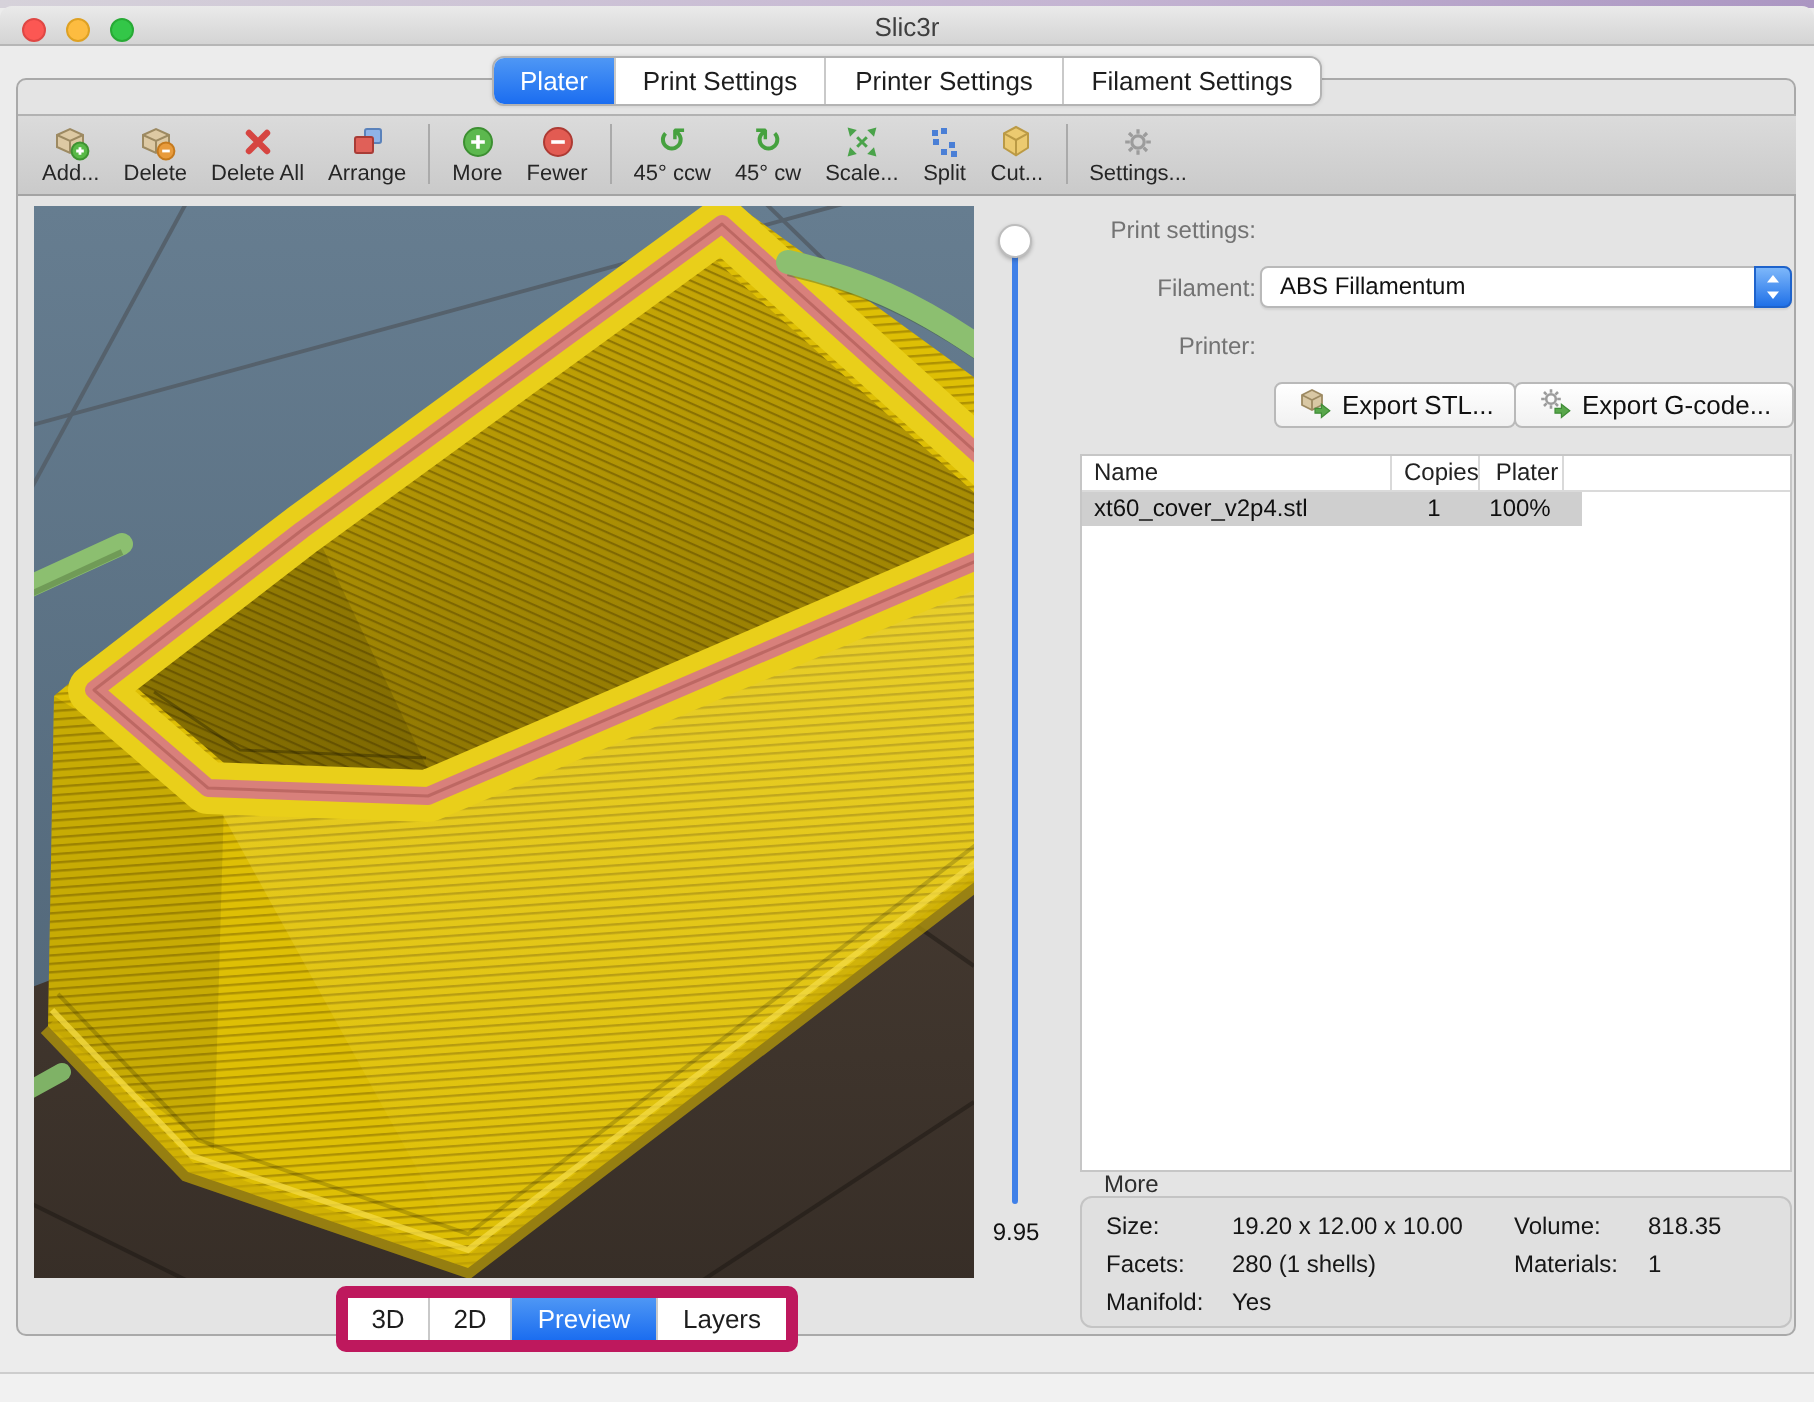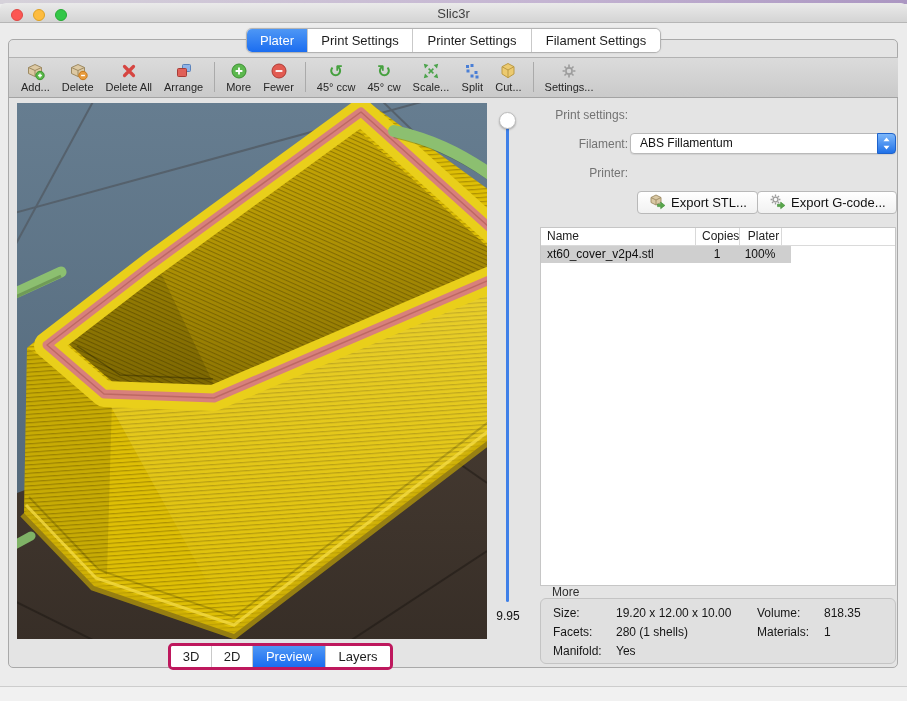--- a/index.html
+++ b/index.html
@@ -41,21 +41,21 @@
   .tsep{width:1px;background:#aaa;height:30px;margin:0 5px;align-self:center;}
   
   .viewport{position:absolute;left:17px;top:103px;width:470px;height:536px;}
   
   .slider-track{position:absolute;left:506px;top:126px;width:3px;height:476px;background:#3f80e8;border-radius:2px;}
   .slider-knob{position:absolute;left:499px;top:112px;width:17px;height:17px;border-radius:50%;
       background:#fff;border:1px solid #bdbdbd;box-shadow:0 1px 2px rgba(0,0,0,.25);box-sizing:border-box;}
   .slider-val{position:absolute;left:488px;top:609px;width:40px;text-align:center;font-size:12px;color:#111;}
   
   .viewtabs{position:absolute;left:168px;top:643px;height:21px;display:flex;z-index:5;
-      background:#ffffff;border:3px solid #be185d;border-radius:5px;overflow:hidden;}
+      background:#ffffff;border:6px solid #be185d;border-radius:5px;overflow:hidden;}
   .viewtabs .seg{font-size:13px;line-height:21px;text-align:center;color:#1d1d1d;background:#fff;}
   .viewtabs .seg + .seg{border-left:1px solid #c9c9c9;}
   .viewtabs .seg.active{background:linear-gradient(#4e97f5,#1b6df0);color:#fff;}
   .vseg0{width:40px}.vseg1{width:40px}.vseg2{width:72px}.vseg3{width:64px}
   
   .rowlabel{position:absolute;font-size:12px;color:#737373;text-align:right;width:90px;}
   .popup{position:absolute;left:630px;width:266px;height:21px;box-sizing:border-box;background:#fff;
       border:1px solid #b9b9b9;border-radius:4px;font-size:12px;line-height:19px;color:#111;
       padding-left:9px;box-shadow:0 1px 1px rgba(0,0,0,.08);}
   .stepper{position:absolute;right:-1px;top:-1px;width:19px;height:21px;border-radius:0 4px 4px 0;

